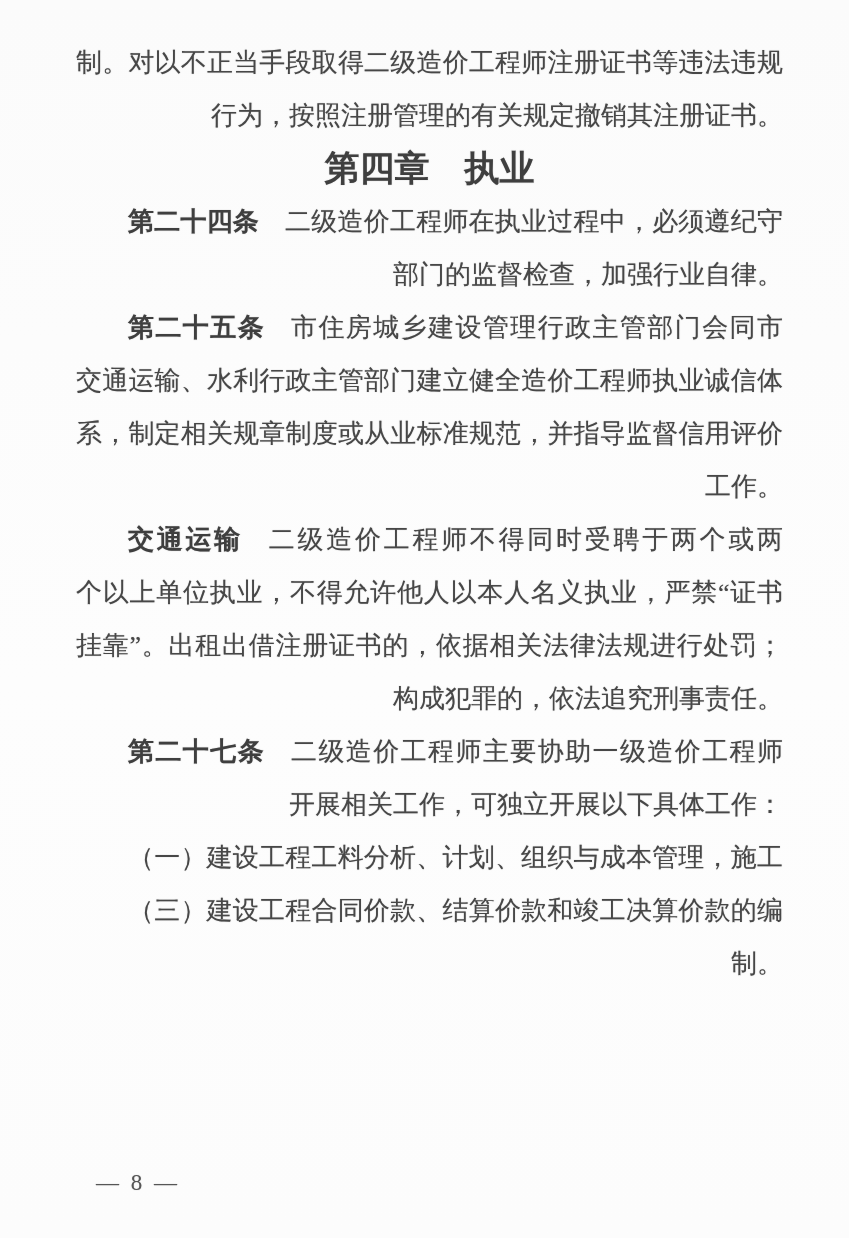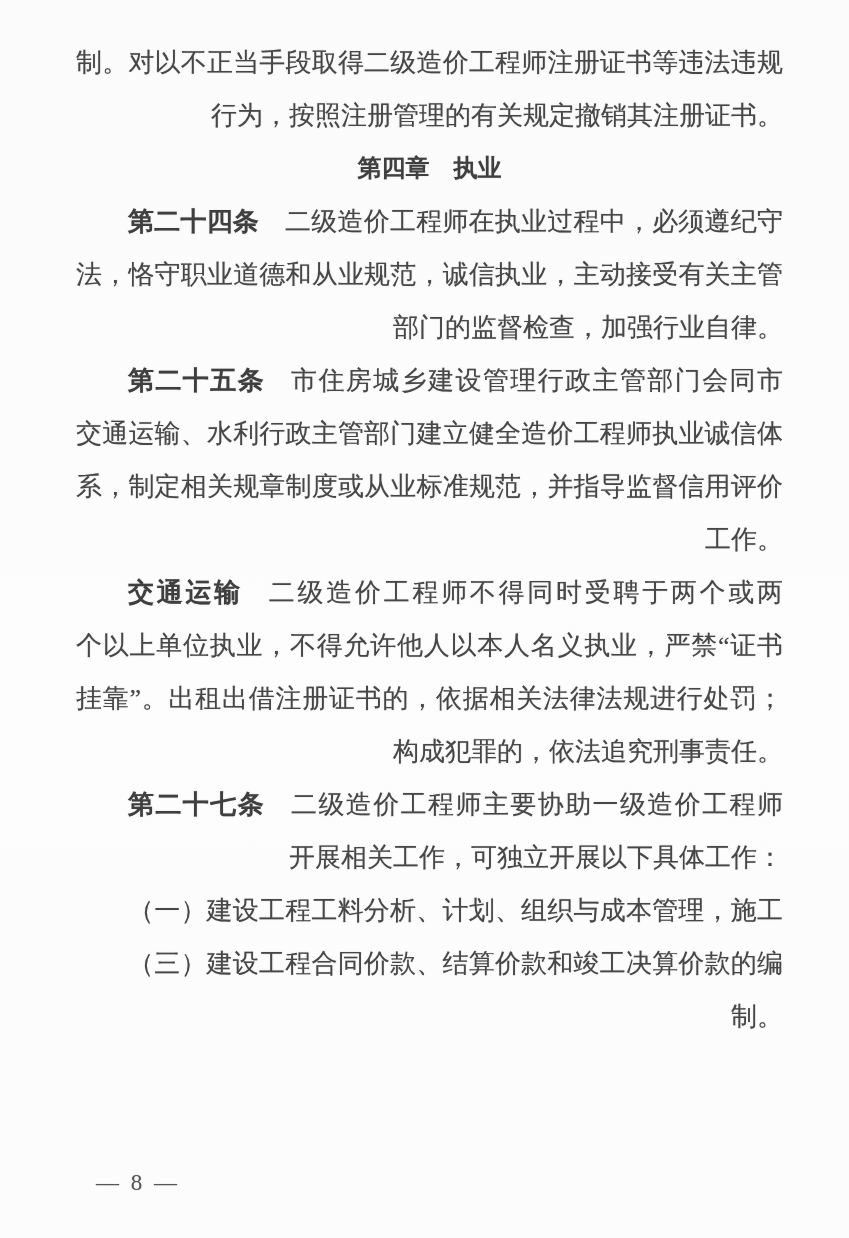--- a/index.html
+++ b/index.html
@@ -28,21 +28,21 @@
   }
   .line.j {
     text-align: justify;
     text-align-last: justify;
   }
   .indent { text-indent: 2em; }
   .heading {
     text-align: left;
     text-align-last: center;
     font-weight: bold;
-    font-size: 24px;
+    font-size: 35px;
     color: #3f3f3f;
   }
   .artnum {
     font-weight: bold;
     color: #3f3f3f;
     margin-right: 1em;
   }
   .footer {
     position: absolute;
     left: 96px;
@@ -59,21 +59,20 @@
 
 <div class="page">
   <div class="content">
 
     <div class="line j">制。对以不正当手段取得二级造价工程师注册证书等违法违规</div>
     <div class="line">行为，按照注册管理的有关规定撤销其注册证书。</div>
 
     <div class="line heading">第四章　执业</div>
 
     <div class="line j indent"><span class="artnum">第二十四条</span><span>二级造价工程师在执业过程中，必须遵纪守</span></div>
-    <div class="line j">法，恪守职业道德和从业规范，诚信执业，主动接受有关主管</div>
     <div class="line">部门的监督检查，加强行业自律。</div>
 
     <div class="line j indent"><span class="artnum">第二十五条</span><span>市住房城乡建设管理行政主管部门会同市</span></div>
     <div class="line j">交通运输、水利行政主管部门建立健全造价工程师执业诚信体</div>
     <div class="line j">系，制定相关规章制度或从业标准规范，并指导监督信用评价</div>
     <div class="line">工作。</div>
 
     <div class="line j indent"><span class="artnum">交通运输</span><span>二级造价工程师不得同时受聘于两个或两</span></div>
     <div class="line j">个以上单位执业，不得允许他人以本人名义执业，严禁“证书</div>
     <div class="line j">挂靠”。出租出借注册证书的，依据相关法律法规进行处罚；</div>

